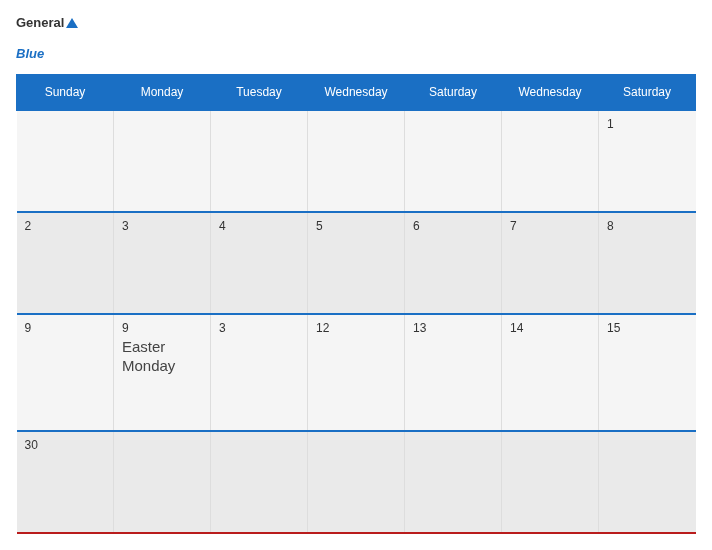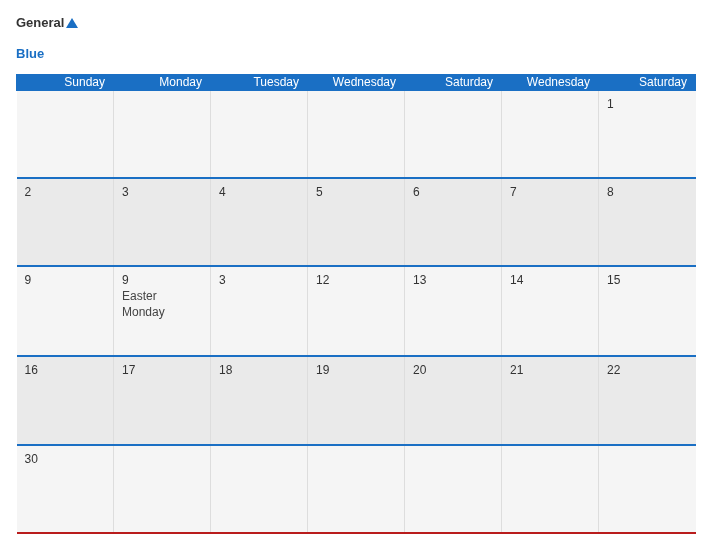--- a/index.html
+++ b/index.html
@@ -41,22 +41,22 @@
       border-collapse: collapse;
       flex: 1;
     }
     .calendar-table thead tr {
       background-color: #1a6fc4;
     }
     .calendar-table thead th {
       color: #fff;
       font-size: 12px;
       font-weight: normal;
-      padding: 0 8px;
-      text-align: right;
+      padding: 10px 8px;
+      text-align: center;
       border: 1px solid #1a6fc4;
     }
     .calendar-table tbody tr {
       background-color: #f5f5f5;
     }
     .calendar-table tbody tr:nth-child(even) {
       background-color: #eaeaea;
     }
     .calendar-table tbody td {
       vertical-align: top;
@@ -71,41 +71,41 @@
     .calendar-table tbody td:last-child {
       border-right: none;
     }
     .day-number {
       font-size: 12px;
       color: #333;
       display: block;
       margin-bottom: 2px;
     }
     .holiday-text {
-      font-size: 12px;
+      font-size: 15px;
       color: #444;
       display: block;
       line-height: 1.3;
     }
     .last-row td {
       height: 40px;
       border-bottom: 2px solid #b91c1c;
     }
   </style>
 </head>
 <body>
 
 <div class="header">
   <div class="logo">
   <div style="display:flex;flex-direction:column;align-items:flex-start;line-height:1.1;gap:17px;">
     <div style="display:flex;align-items:center;gap:2px;">
       <span style="font-size:13px;color:#333;font-weight:bold;">General</span>
       <div style="width:0;height:0;border-left:6px solid transparent;border-right:6px solid transparent;border-bottom:10px solid #1a6fc4;margin-bottom:0px;"></div>
     </div>
-    <span style="font-size:13px;color:#1a6fc4;font-weight:bold;">Blue</span>
+    <span style="font-size:13px;color:#1a6fc4;font-weight:bold;font-style:italic;">Blue</span>
   </div>
 </div>
   <div class="calendar-title"></div>
   <div class="country-label"></div>
 </div>
 
 <table class="calendar-table">
   <thead>
     <tr>
     <th>Sunday</th>
@@ -169,43 +169,20 @@
         <td>
           <span class="day-number">13</span>
         </td>
         <td>
           <span class="day-number">14</span>
         </td>
         <td>
           <span class="day-number">15</span>
         </td>
       </tr>
-      <tr>
-        <td>
-          <span class="day-number">16</span>
-        </td>
-        <td>
-          <span class="day-number">17</span>
-        </td>
-        <td>
-          <span class="day-number">18</span>
-        </td>
-        <td>
-          <span class="day-number">19</span>
-        </td>
-        <td>
-          <span class="day-number">20</span>
-        </td>
-        <td>
-          <span class="day-number">21</span>
-        </td>
-        <td>
-          <span class="day-number">22</span>
-        </td>
-      </tr>
       <tr class="last-row">
         <td>
           <span class="day-number">30</span>
         </td>
         <td></td>
         <td></td>
         <td></td>
         <td></td>
         <td></td>
         <td></td>

